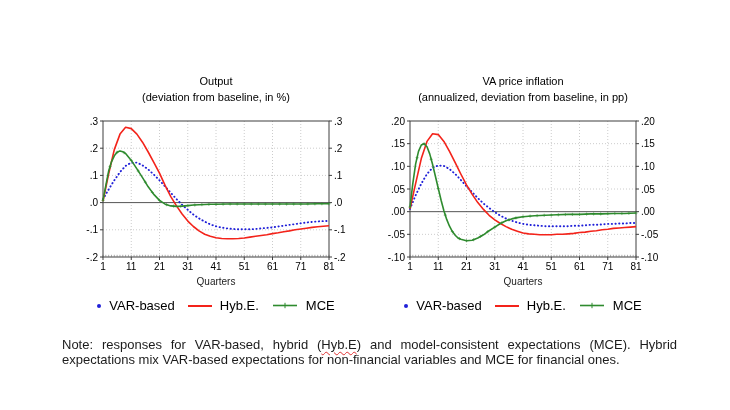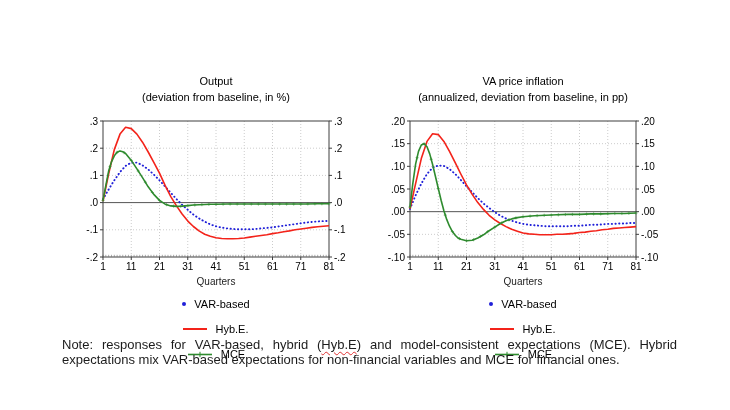--- a/index.html
+++ b/index.html
@@ -14,21 +14,21 @@
   }
   .chart { position:absolute; top:73px; width:278px; }
   #chart-0 { left:77px; }
   #chart-1 { left:384px; }
   .ctitle { text-align:center; font-size:11px; line-height:16px; color:#000; white-space:nowrap; }
   svg.plot { display:block; margin-top:11px; }
   svg.plot text { font-family:"Liberation Sans", sans-serif; }
   .xlabel { text-align:center; font-size:10px; color:#222; margin-top:2px; }
   .legend {
     display:flex; justify-content:center; align-items:center; gap:13px;
-    margin-top:11px; font-size:11px; color:#000;flex-direction:column;
+    margin-top:11px; font-size:13px; color:#000;
   }
   .legend-item { display:inline-flex; align-items:center; gap:8px; }
   .glyph-dot { width:4px; height:4px; border-radius:50%; display:inline-block; }
   .glyph-line { width:24px; height:2px; display:inline-block; }
   .note {
     position:absolute; left:62px; top:337px; width:615px;
     font-size:13px; line-height:15px; color:#1c1c1c; text-align:justify;
   }
   .note .wavy { text-decoration:underline wavy #e03030 1px; text-underline-offset:2px; }
 </style>

